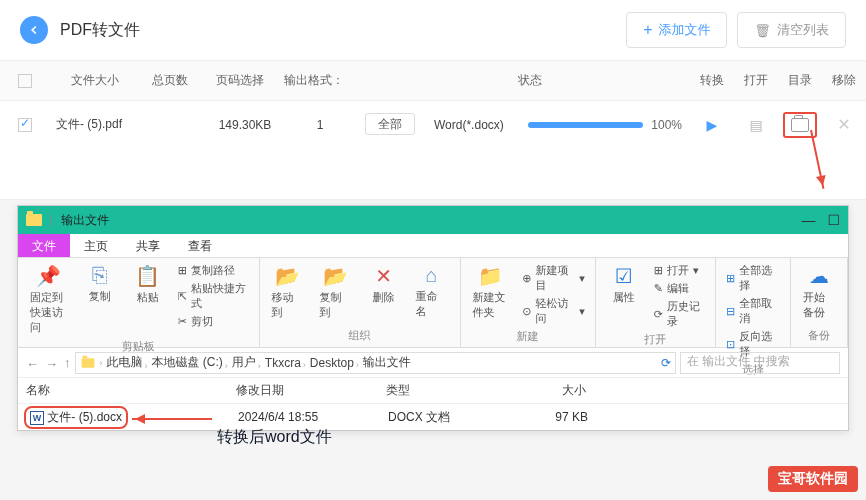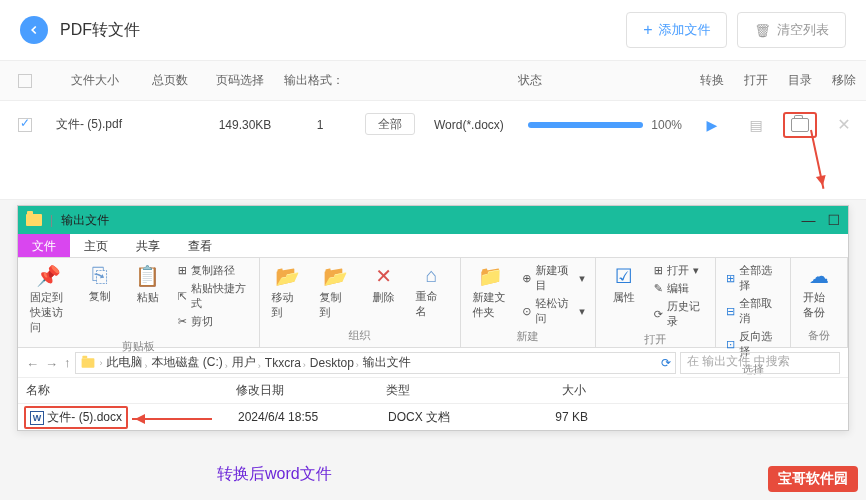--- a/index.html
+++ b/index.html
@@ -68,24 +68,24 @@
 .bc-seg{display:flex;align-items:flex-end;gap:2px}
 .bc-sep{color:#aaa;font-size:9px}
 .fheader{display:flex;height:26px;align-items:center;border-bottom:1px solid #eee;font-size:12px;color:#444;padding-left:8px}
 .fh-name{width:210px}
 .fh-date{width:150px}
 .fh-type{width:110px}
 .fh-size{width:90px;text-align:right}
 .frow{display:flex;height:26px;align-items:center;font-size:12px;color:#333;padding-left:10px}
 .frow .fh-name{display:flex;align-items:center;gap:4px}
 .word-icon{width:14px;height:14px;border:1px solid #2b579a;background:#fff;display:inline-flex;align-items:center;justify-content:center;font-size:9px;color:#2b579a;font-weight:bold}
-.red-box{border:2px solid #e74c3c;border-radius:2px;padding:1px 4px;margin-left:-4px}
+.red-box{border:2px solid #e74c3c;border-radius:8px;padding:1px 4px;margin-left:-4px}
 .arrow2{position:absolute;top:418px;left:132px;width:80px;height:2px;background:#e74c3c}
 .arrow2::before{content:"";position:absolute;left:-2px;top:-4px;border:5px solid transparent;border-right:10px solid #e74c3c}
-.annotation{position:absolute;top:464px;left:217px;color:#6d28d9;font-size:16px}
+.annotation{position:absolute;top:427px;left:217px;color:#0f172a;font-size:16px}
 .watermark{position:absolute;bottom:8px;right:8px;background:#e74c3c;color:#fff;padding:4px 10px;font-size:14px;border-radius:4px;font-weight:bold}
 </style>
 </head>
 <body>
 
 <div class="app-top">
   <div class="top-header">
     <div class="top-left">
       <div class="back-btn">
         <svg width="14" height="14" viewBox="0 0 24 24" fill="none" stroke="#fff" stroke-width="3">

